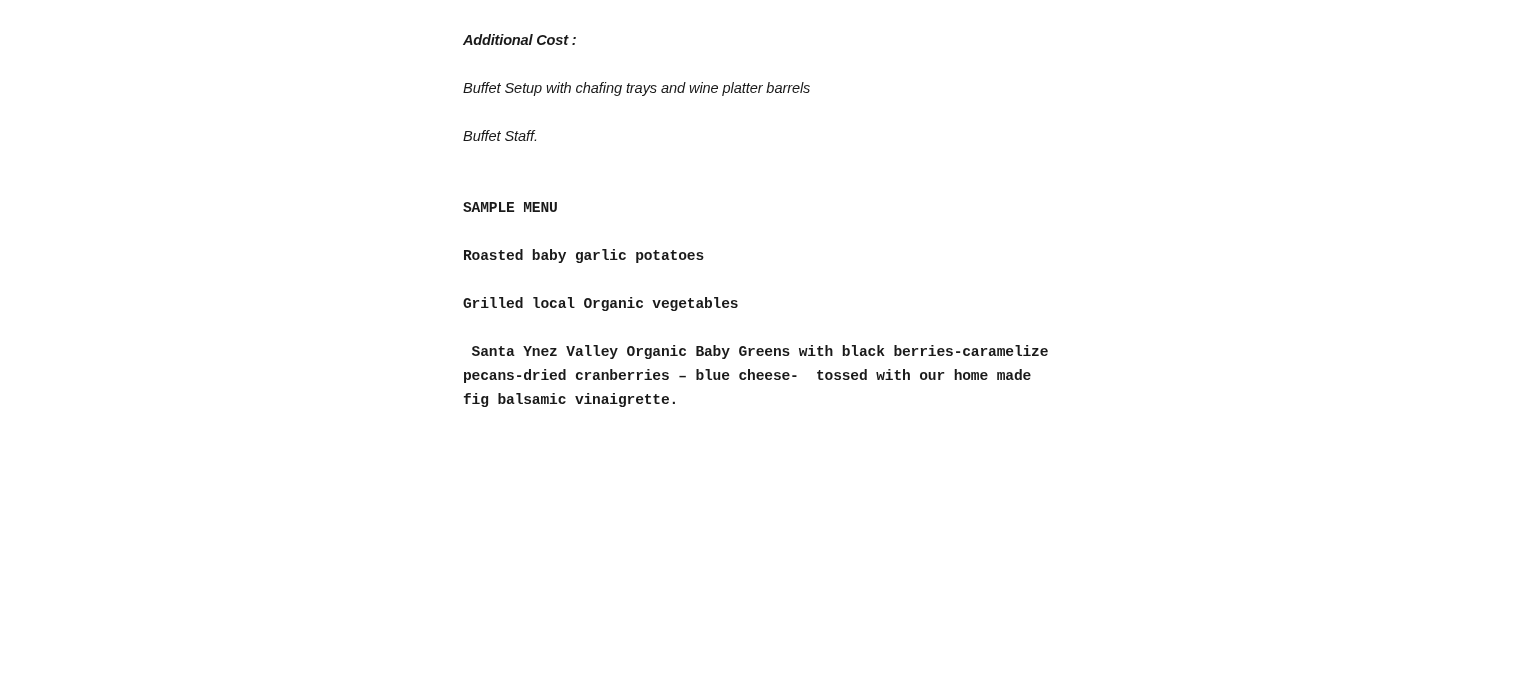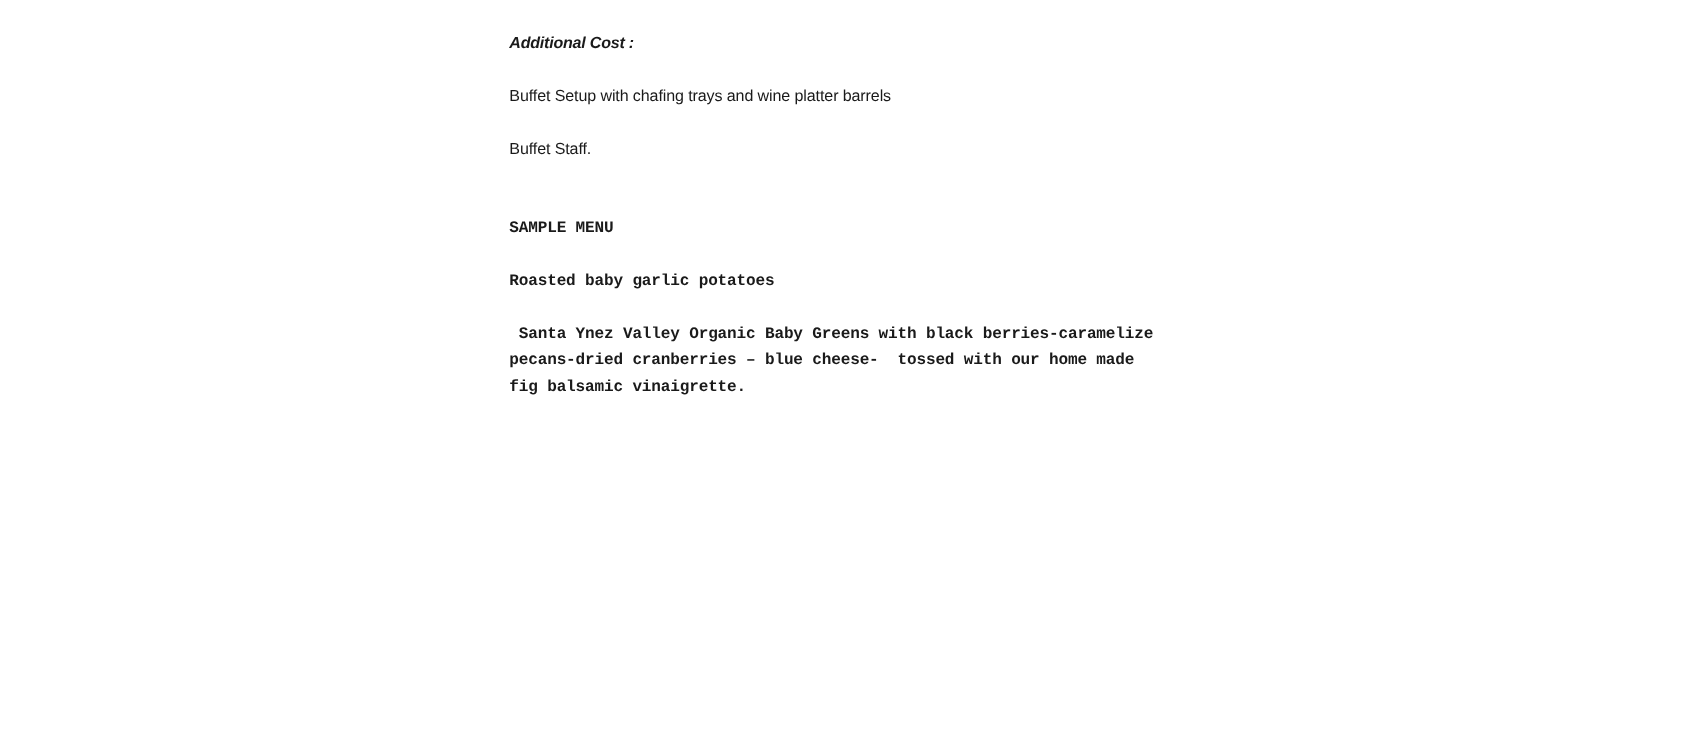--- a/index.html
+++ b/index.html
@@ -26,20 +26,21 @@
     .content p {
       margin: 0 0 24px 0;
       padding: 0;
       white-space: pre-wrap;
     }
     .clipped {
       font-weight: bold;
       color: #1a1a1a;
     }
     .italic {
+      font-style: italic;
       font-weight: normal;
       letter-spacing: -0.1px;
     }
     .bolditalic {
       font-style: italic;
       font-weight: bold;
       letter-spacing: -0.2px;
     }
     .bold {
       font-weight: bold;
@@ -57,14 +58,15 @@
   <p class="clipped">&nbsp;</p>
 
   <p class="bolditalic">Additional Cost :</p>
   <p class="italic">Buffet Setup with chafing trays and wine platter barrels</p>
   <p class="italic">Buffet Staff.</p>
 
   <div class="spacer"></div>
 
   <p class="bold">SAMPLE MENU</p>
   <p class="bold">Roasted baby garlic potatoes</p>
+  <p class="bold">Grilled local Organic vegetables</p>
   <p class="bold"> Santa Ynez Valley Organic Baby Greens with black berries-caramelize pecans-dried cranberries – blue cheese-  tossed with our home made fig balsamic vinaigrette.</p>
 </div>
 
 </body></html>

